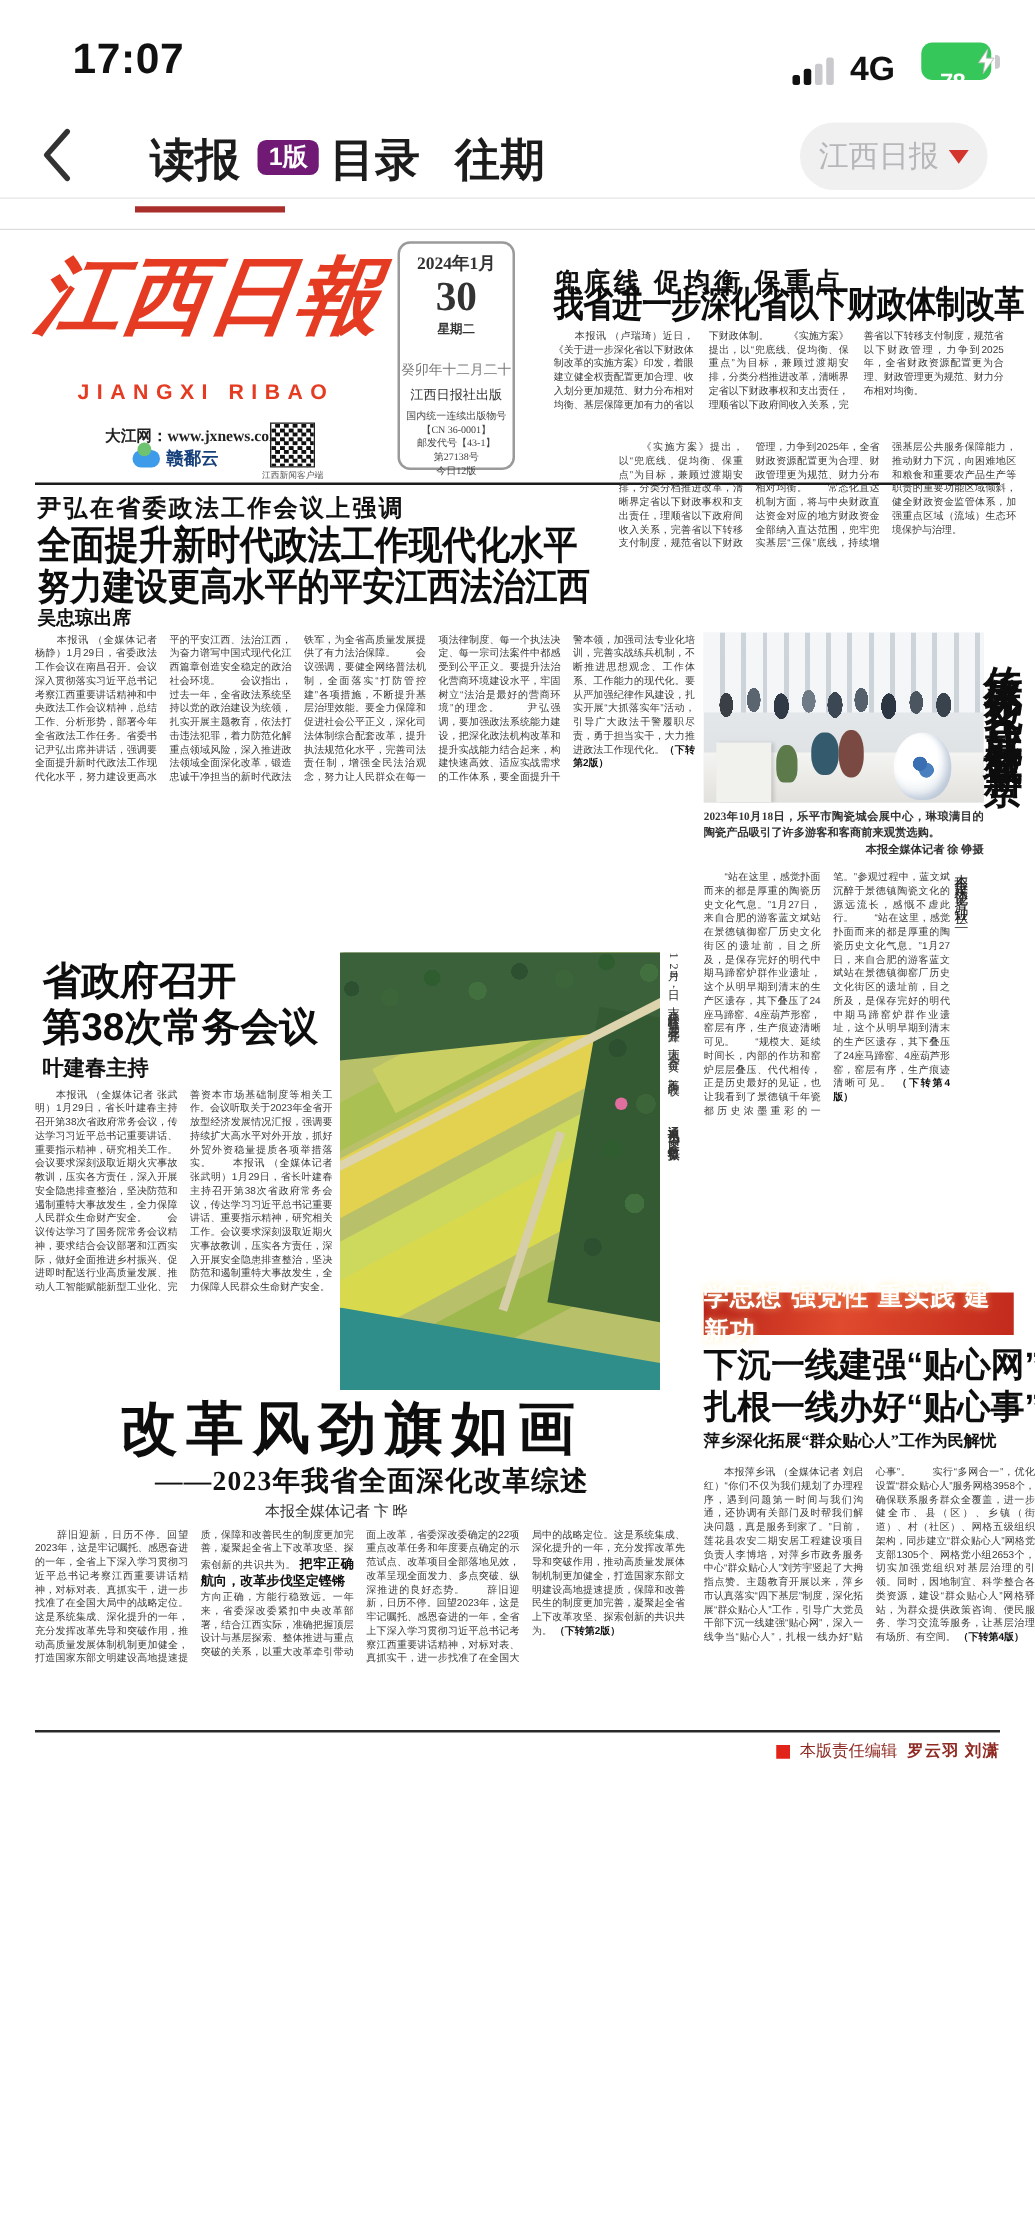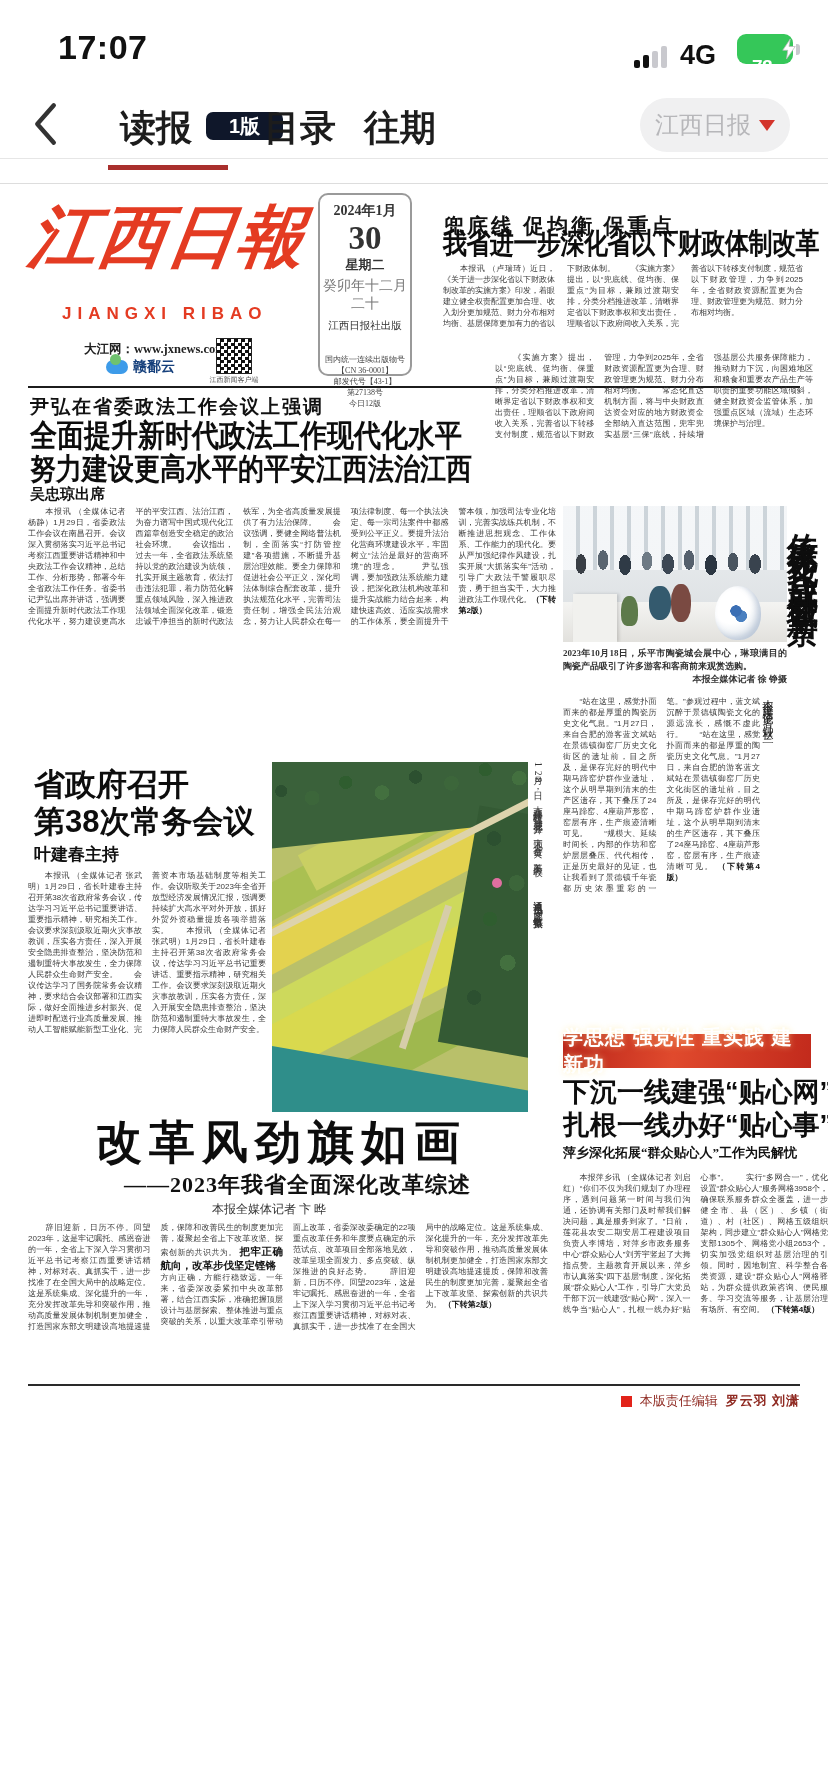--- a/index.html
+++ b/index.html
@@ -19,22 +19,22 @@
         display:flex;align-items:center;justify-content:center;}
   .batt b{color:#fff;font-size:19px;font-weight:700;letter-spacing:-.5px;margin-right:6px;margin-top:36px;}
   .batt svg{position:absolute;right:-3px;top:5px;}
   .batt-tip{left:796px;top:44px;width:4px;height:11px;background:#c9c9ce;border-radius:0 3px 3px 0;}
 
   
   .navbar{left:0;top:92px;width:828px;height:66px;background:#fff;}
   .back{left:30px;top:102px;width:30px;height:44px;}
   .nav-item{top:104px;font-size:36px;color:#1c1c1c;}
   .nav-du{left:120px;font-weight:700;}
-  .badge{left:206px;top:112px;background:#0f172a;color:#fff;font-size:20px;font-weight:700;
-         padding:4px 23px;border-radius:7px;line-height:1;}
+  .badge{left:206px;top:112px;background:#701a75;color:#fff;font-size:20px;font-weight:700;
+         padding:4px 9px;border-radius:7px;line-height:1;}
   .nav-mu{left:264px;font-weight:600;}
   .nav-wang{left:364px;font-weight:600;}
   .pill{left:640px;top:98px;width:150px;height:54px;background:#f0f0f1;border-radius:27px;
         display:flex;align-items:center;justify-content:center;gap:8px;}
   .pill span{color:#b7b7ba;font-size:24px;}
   .pill .vee{width:0;height:0;border-left:8px solid transparent;border-right:8px solid transparent;
              border-top:11px solid #d3342b;}
   .nav-line{left:0;top:158px;width:828px;height:1px;background:#e6e6e6;}
 
   
@@ -49,24 +49,24 @@
   .cloudlogo .cl::before{content:"";position:absolute;left:4px;top:-6px;width:11px;height:11px;
             border-radius:50%;background:#6fc26f;}
   .cloudlogo b{font-size:14px;color:#16407c;}
   .qr{left:216px;top:338px;width:34px;height:34px;border:1px solid #222;
       background-image:repeating-conic-gradient(#111 0% 25%, #fff 0% 50%);background-size:7px 7px;}
   .qr-cap{left:205px;top:375px;width:58px;font-size:7px;color:#555;text-align:center;}
   .issue-box{left:318px;top:193px;width:94px;height:183px;border:2px solid #9a9a9a;border-radius:10px;
              text-align:center;font-family:"Liberation Serif",serif;color:#333;padding-top:7px;box-sizing:border-box;}
   .ib-date{font-size:14px;font-weight:700;}
   .ib-day{font-size:33px;font-weight:700;line-height:36px;}
-  .ib-week{font-size:13px;font-weight:700;}
-  .ib-lunar{font-size:14px;color:#777;margin-top:3px;}
+  .ib-week{font-size:10px;font-weight:700;}
+  .ib-lunar{font-size:11px;color:#777;margin-top:18px;}
   .ib-pub{font-size:10.5px;margin-top:6px;}
-  .ib-small{font-size:8px;line-height:11px;margin-top:21px;color:#444;}
+  .ib-small{font-size:8px;line-height:11px;margin-top:4px;color:#444;}
 
   
   .kicker{font-family:"Liberation Serif",serif;font-weight:700;color:#111;}
   .headline{font-weight:900;color:#0d0d0d;letter-spacing:0;}
   .bodycols{font-size:8px;line-height:11px;color:#3a3a3a;text-align:justify;overflow:hidden;}
   .bodycols span{display:inline;}
   .jump{font-weight:700;color:#111;}
   .subhead-inline{display:block;font-weight:700;font-size:10.5px;line-height:14px;color:#111;margin:4px 0;}
 
   .fin-kicker{left:443px;top:212px;font-size:21px;letter-spacing:3px;}

